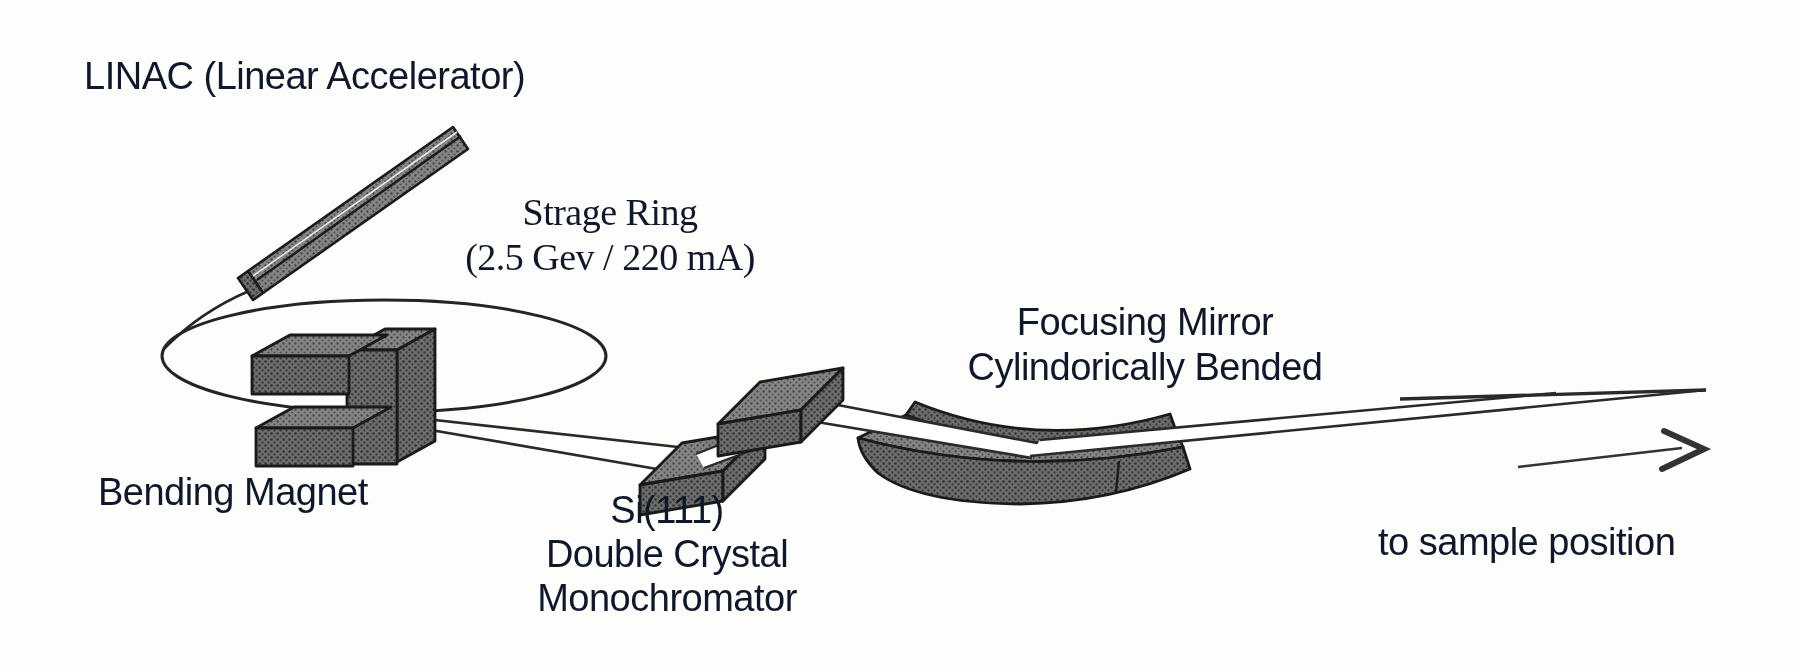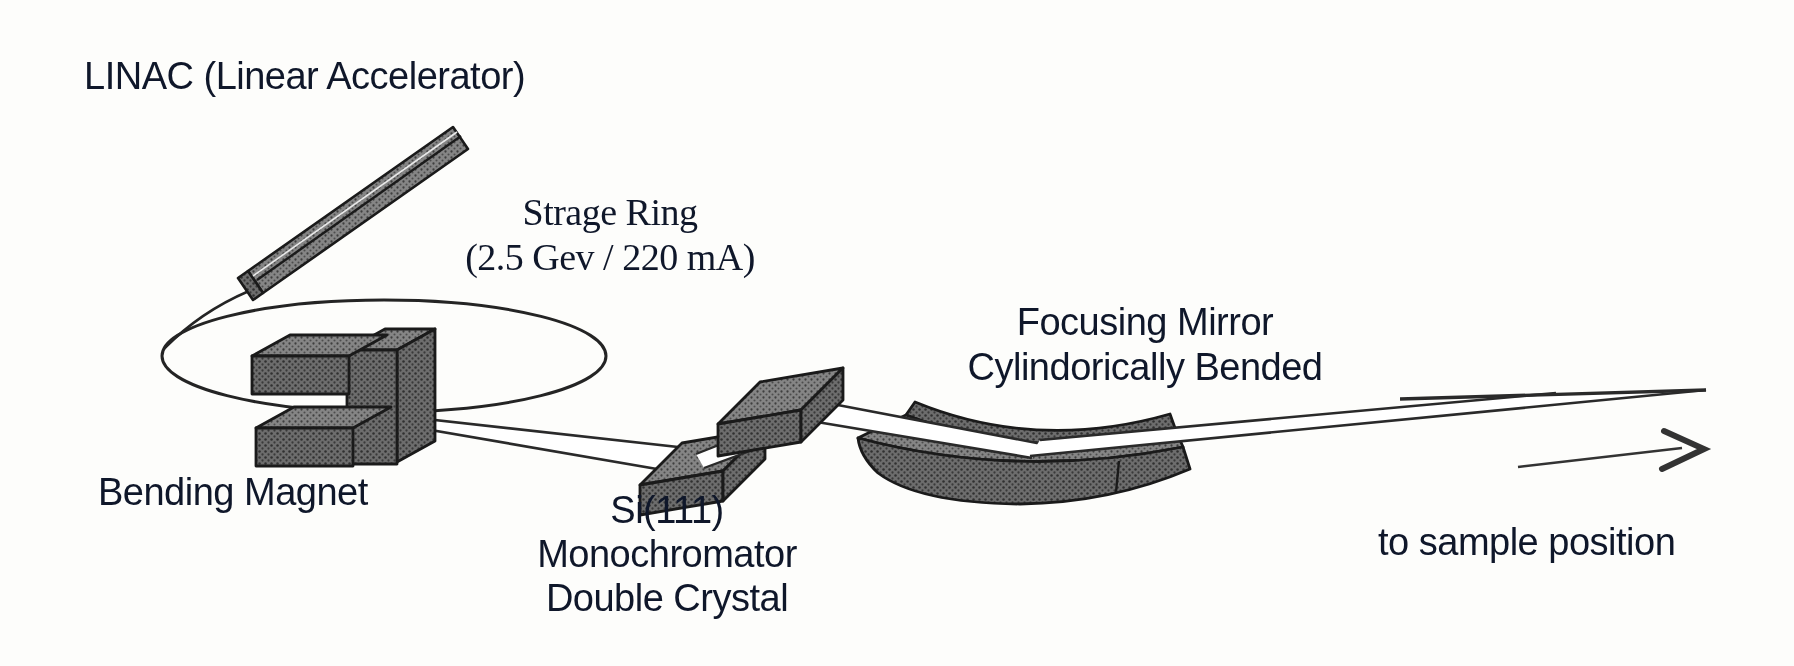--- a/index.html
+++ b/index.html
@@ -123,22 +123,22 @@
 
   <div class="lbl center" style="left:410px;top:190px;width:400px;font-family:Liberation Serif, serif;">
     <div>Strage Ring</div>
     <div>(2.5 Gev / 220 mA)</div>
   </div>
 
   <div class="lbl" style="left:98px;top:470px;">Bending Magnet</div>
 
   <div class="lbl center" style="left:467px;top:488px;width:400px;line-height:44px;">
     <div>Si(111)</div>
+    <div>Double Crystal</div>
     <div>Monochromator</div>
-    <div>Double Crystal</div>
   </div>
 
   <div class="lbl center" style="left:945px;top:300px;width:400px;">
     <div>Focusing Mirror</div>
     <div>Cylindorically Bended</div>
   </div>
 
   <div class="lbl" style="left:1378px;top:480px;margin-top:40px;">to sample position</div>
 
 </div>

